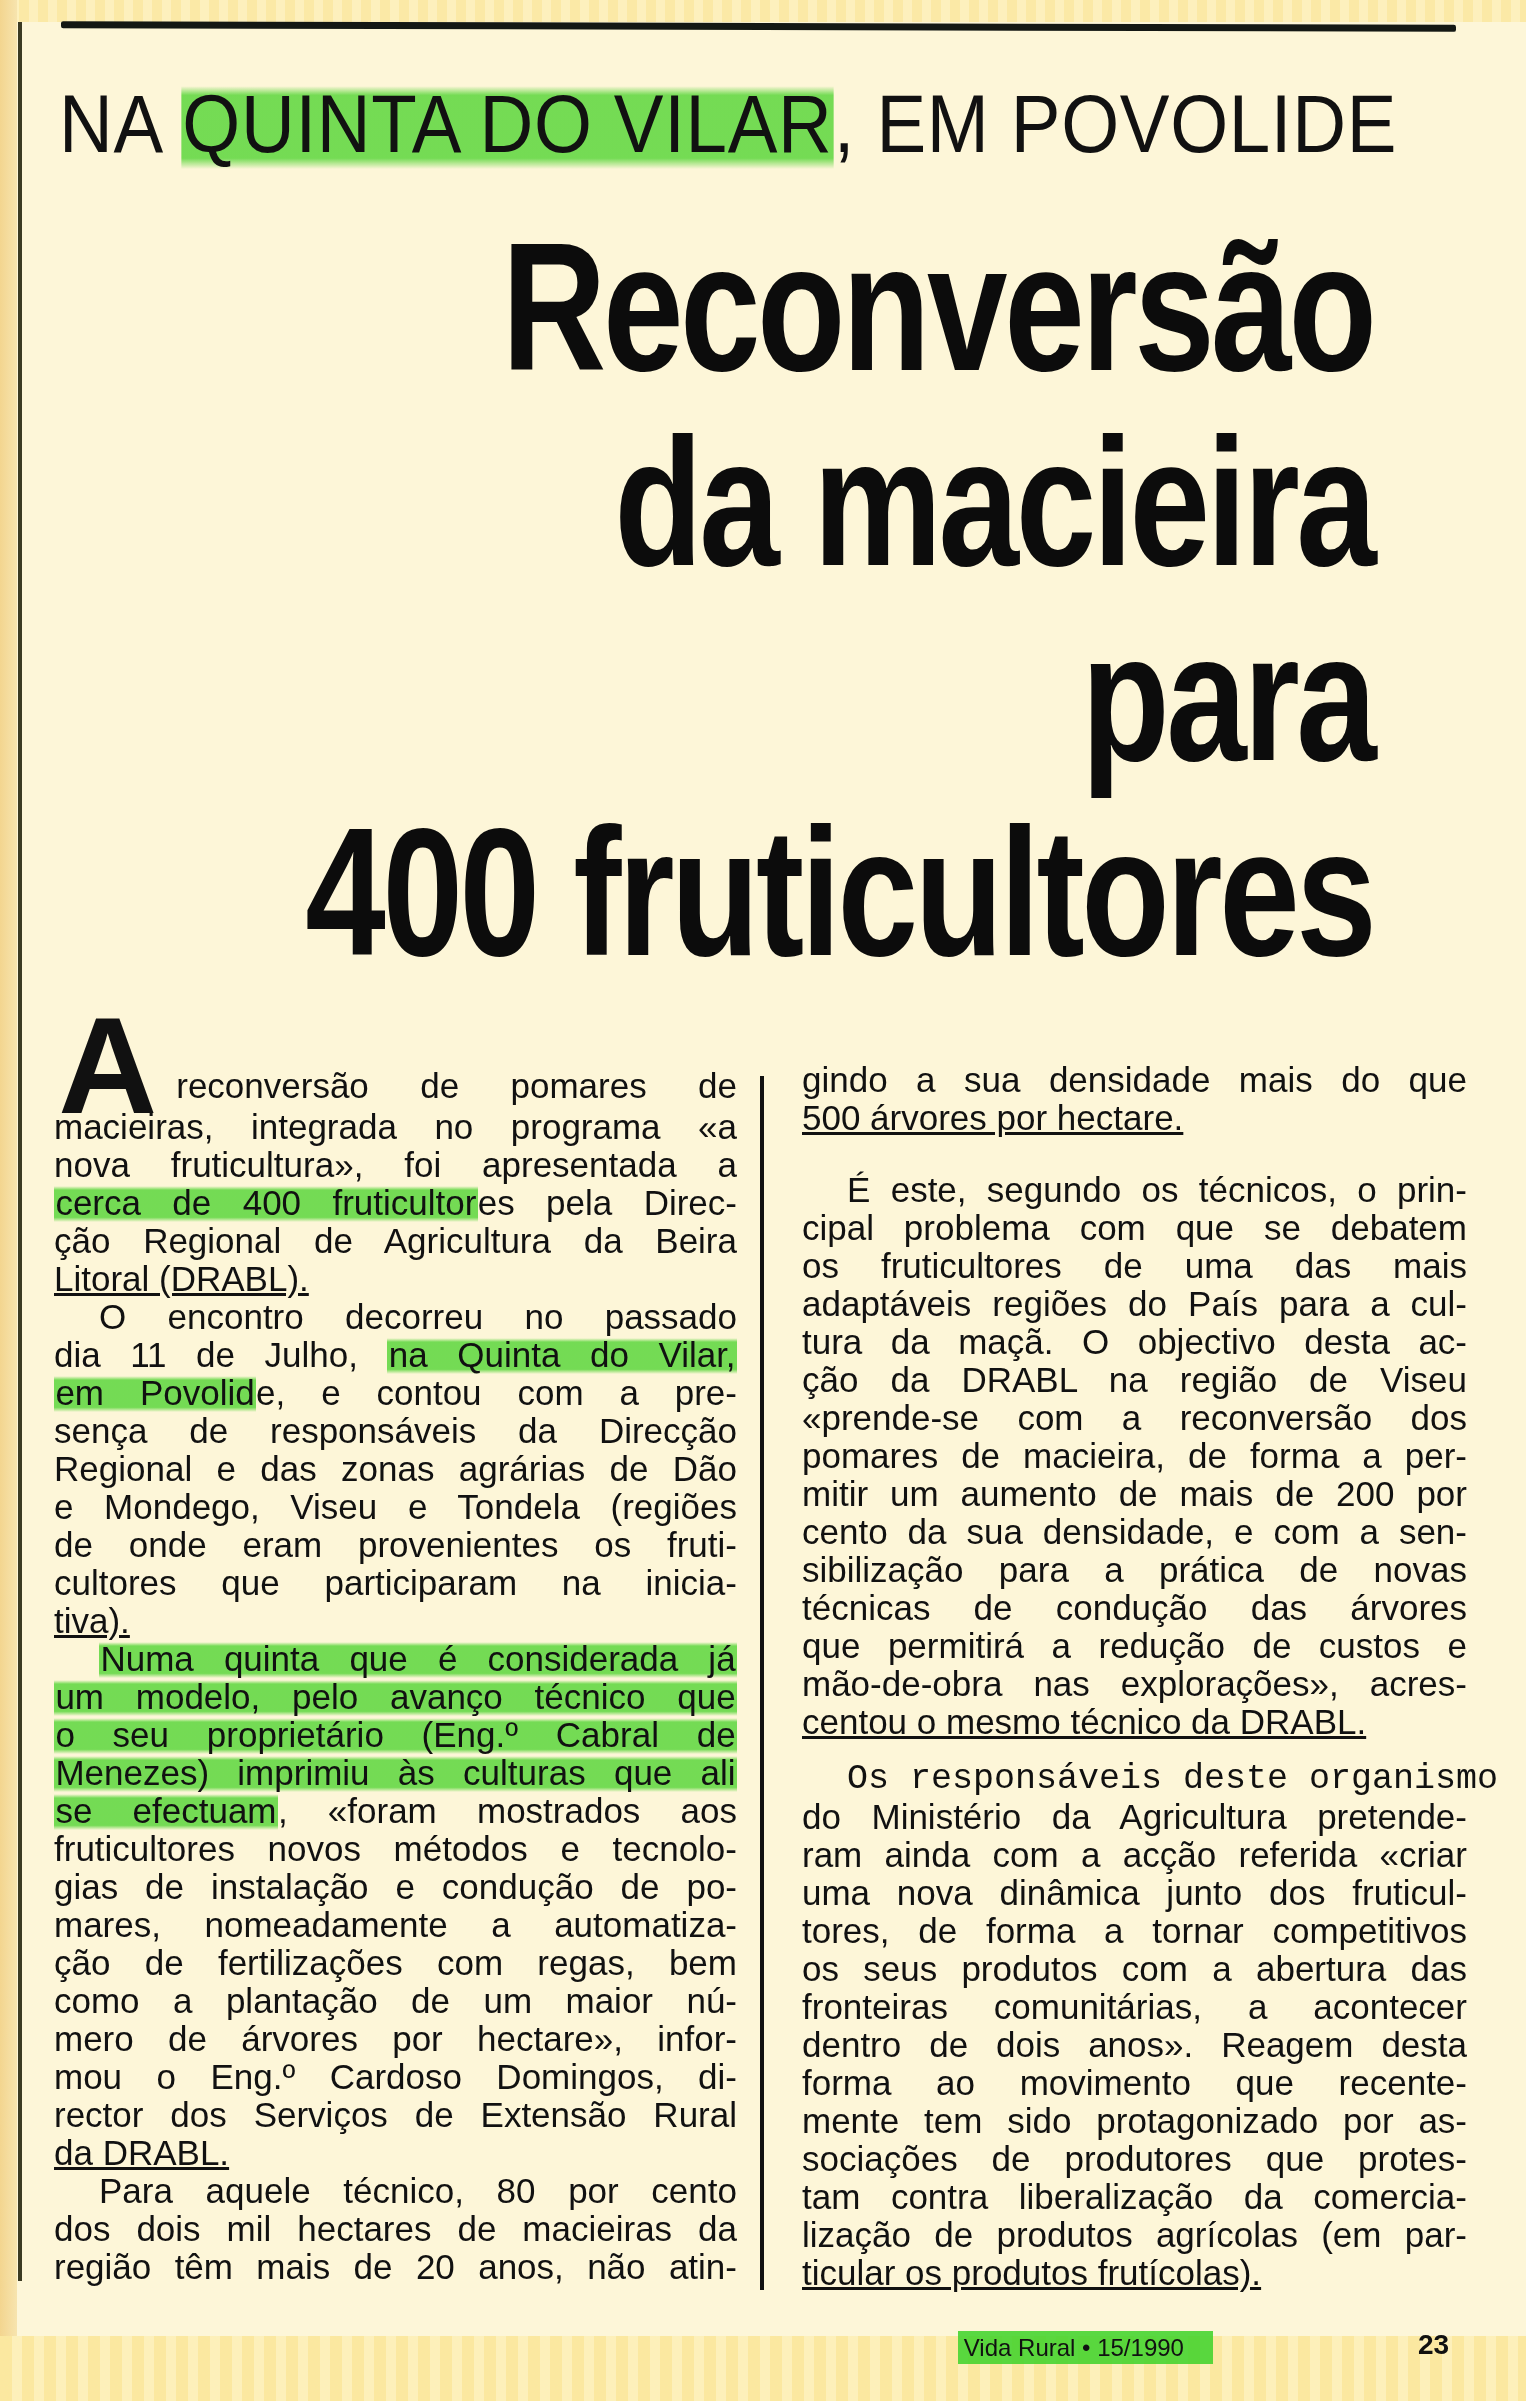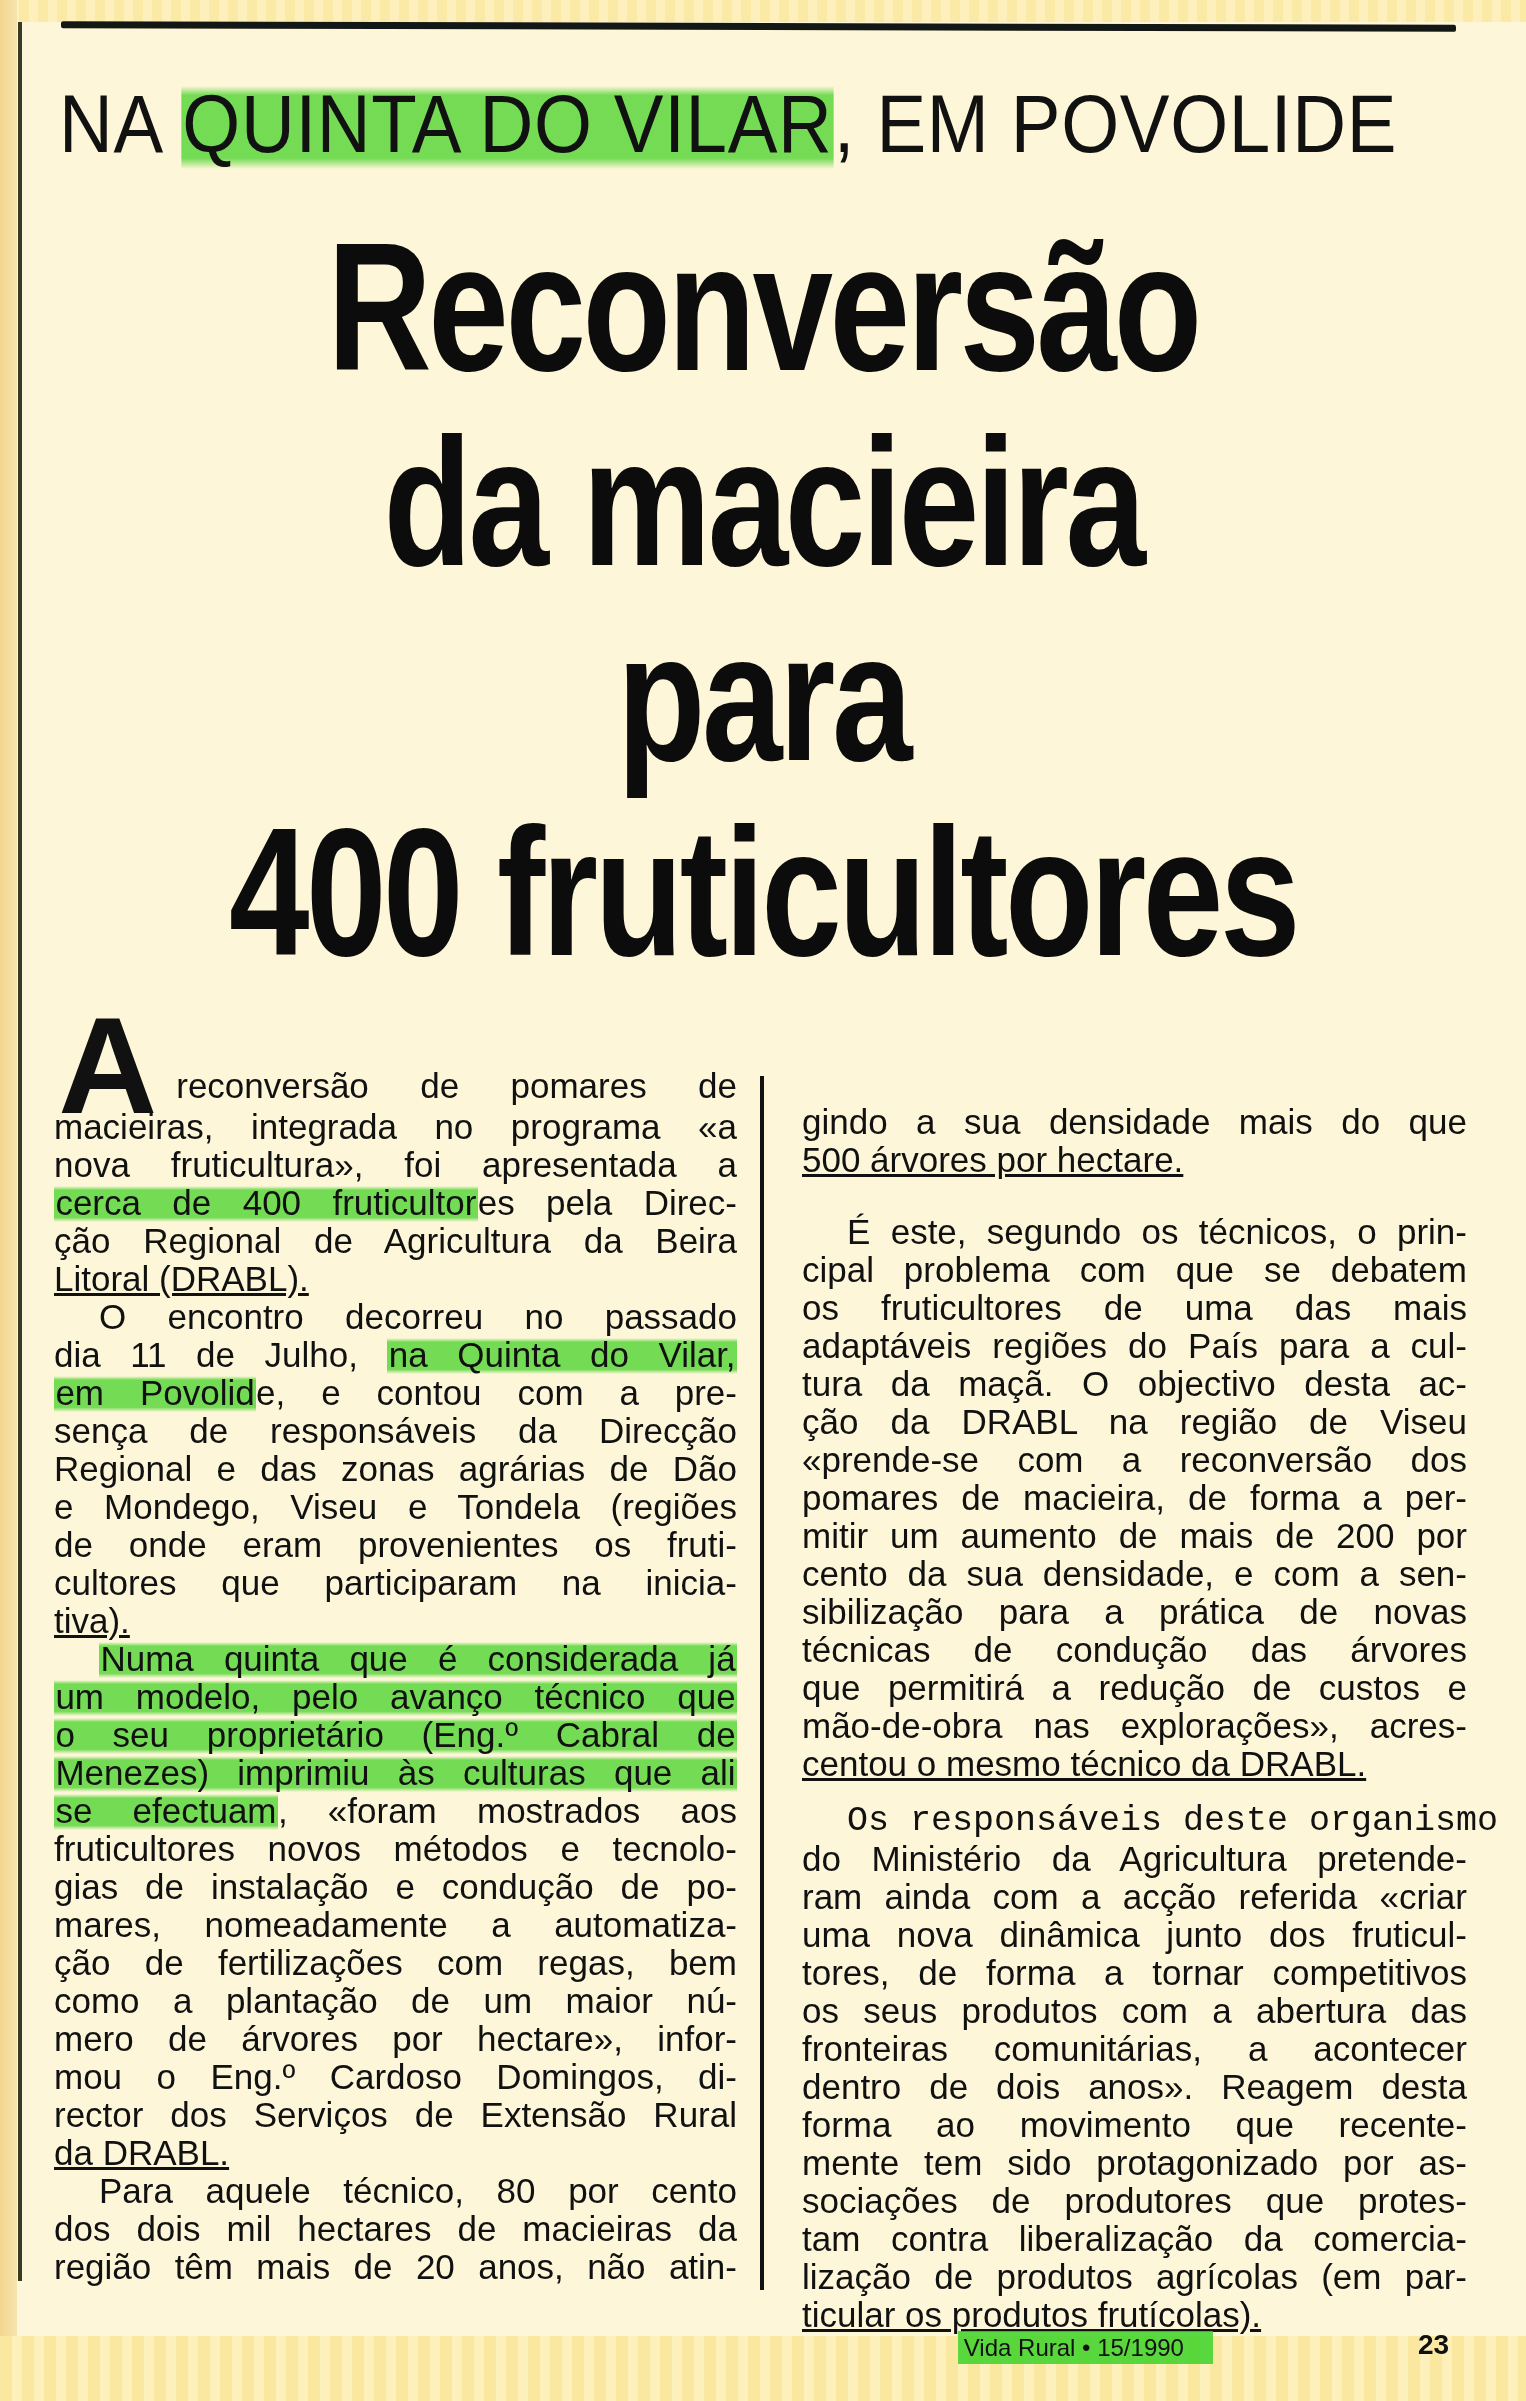--- a/index.html
+++ b/index.html
@@ -32,33 +32,33 @@
   .kicker {
     position: absolute; left: 59px; top: 81px; width: 1395px;
     font-size: 81px; line-height: 87px; letter-spacing: 0.7px; white-space: nowrap;
     font-weight: normal; transform: scaleX(0.92); transform-origin: left top;
   }
   .hl {
     background: linear-gradient(180deg, rgba(70,210,40,0) 8%, rgba(70,210,40,0.75) 18%, rgba(70,210,40,0.75) 88%, rgba(70,210,40,0) 100%);
     padding: 0 1.4px;
   }
   .headline {
-    position: absolute; left: 0; top: 210px; width: 1526px; text-align: center;
+    position: absolute; left: 0; top: 210px; width: 1526px; text-align: right;
     font-weight: bold; color: #0c0c0c;
   }
   .headline div {
     font-size: 181px; line-height: 195px; letter-spacing: -4.3px;
     transform: scaleX(0.80); transform-origin: center top; white-space: nowrap;
   }
   .col {
     position: absolute; top: 1012px; font-size: 35px; line-height: 38px;
     text-align: justify; hyphens: none;
   }
   .col-left { left: 54px; width: 683px; }
-  .col-right { left: 802px; width: 665px; top: 1103px; }
+  .col-right { left: 802px; width: 665px; top: 1061px; }
   .col span.line { display: block; text-align: justify; text-align-last: justify; white-space: nowrap; }
   .col span.line.last { text-align-last: left; text-decoration: underline; }
   .dropcap {
     float: left; font-size: 137px; line-height: 101px; font-weight: bold;
     height: 93px; margin: 0 19px 0 4.3px; padding-top: 2.9px;
   }
   .divider {
     position: absolute; left: 760px; top: 1076px; width: 3.6px; height: 1214px;
     background: #111;
   }

